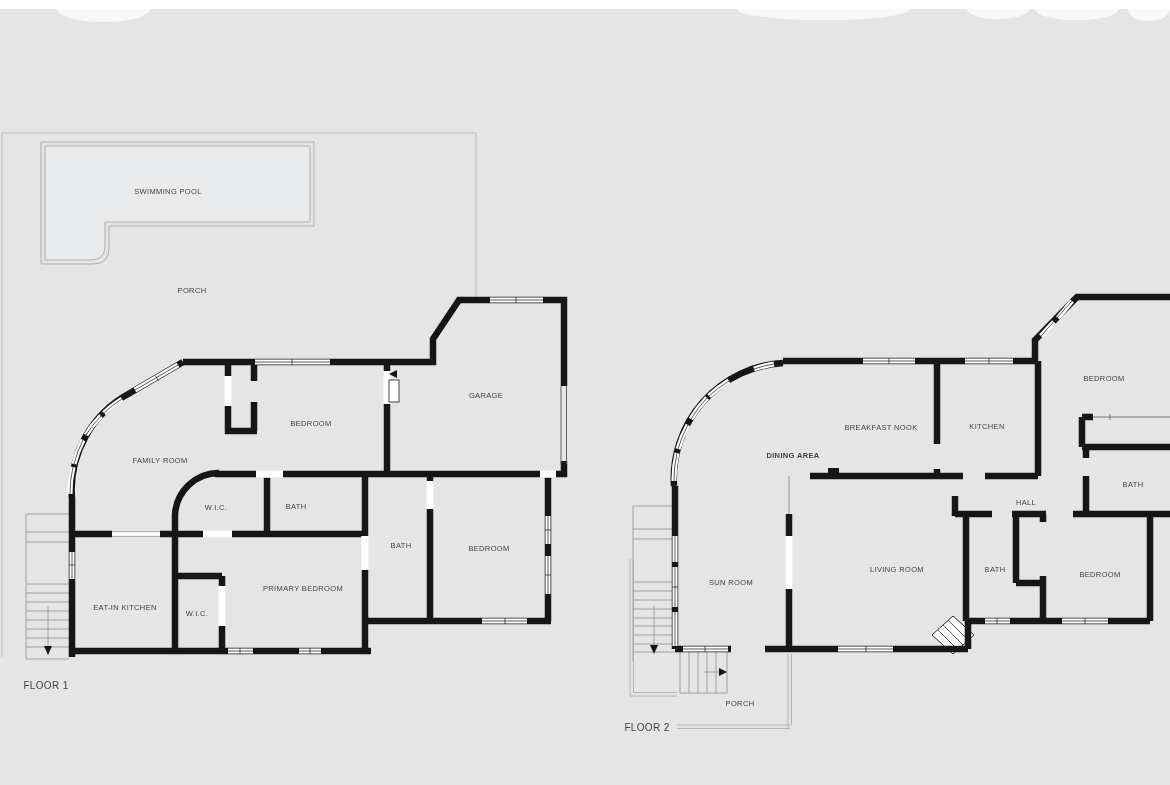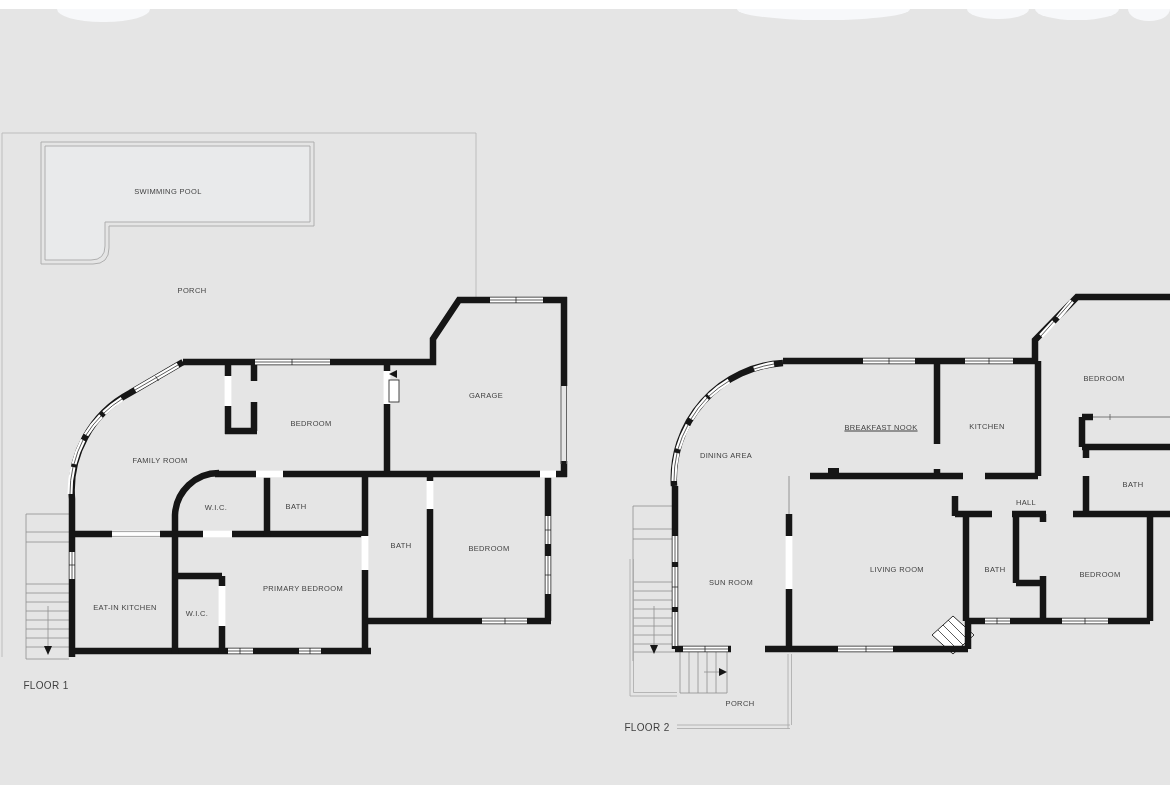--- a/index.html
+++ b/index.html
@@ -180,24 +180,24 @@
       <span class="room-label" style="left: 160px; top: 451px;">FAMILY ROOM</span>
       <span class="room-label" style="left: 216px; top: 498px;">W.I.C.</span>
       <span class="room-label" style="left: 296px; top: 497px;">BATH</span>
       <span class="room-label" style="left: 401px; top: 536px;">BATH</span>
       <span class="room-label" style="left: 489px; top: 539px;">BEDROOM</span>
       <span class="room-label" style="left: 125px; top: 598px;">EAT-IN KITCHEN</span>
       <span class="room-label" style="left: 283px; top: 579px; padding-left: 40px;">PRIMARY BEDROOM</span>
       <span class="room-label" style="left: 197px; top: 604px;">W.I.C.</span>
     </div>
   <div class="labels">
-      <span class="room-label" style="left: 881px; top: 418px; text-decoration: underline;">BREAKFAST NOOK</span>
+      <span class="room-label" style="left: 881px; top: 418px;">BREAKFAST NOOK</span>
       <span class="room-label" style="left: 987px; top: 417px;">KITCHEN</span>
       <span class="room-label" style="left: 1104px; top: 369px;">BEDROOM</span>
-      <span class="room-label" style="left: 726px; top: 446px;">DINING AREA</span>
+      <span class="room-label" style="left: 793px; top: 446px; font-weight: bold;">DINING AREA</span>
       <span class="room-label" style="left: 1133px; top: 475px;">BATH</span>
       <span class="room-label" style="left: 1026px; top: 493px;">HALL</span>
       <span class="room-label" style="left: 731px; top: 573px;">SUN ROOM</span>
       <span class="room-label" style="left: 875px; top: 560px; padding-left: 44px;">LIVING ROOM</span>
       <span class="room-label" style="left: 995px; top: 560px;">BATH</span>
       <span class="room-label" style="left: 1100px; top: 565px;">BEDROOM</span>
       <span class="room-label" style="left: 740px; top: 694px;">PORCH</span>
     </div>
 
   <div class="floor-tag" style="left: 46px; top: 676px;">FLOOR 1</div>

